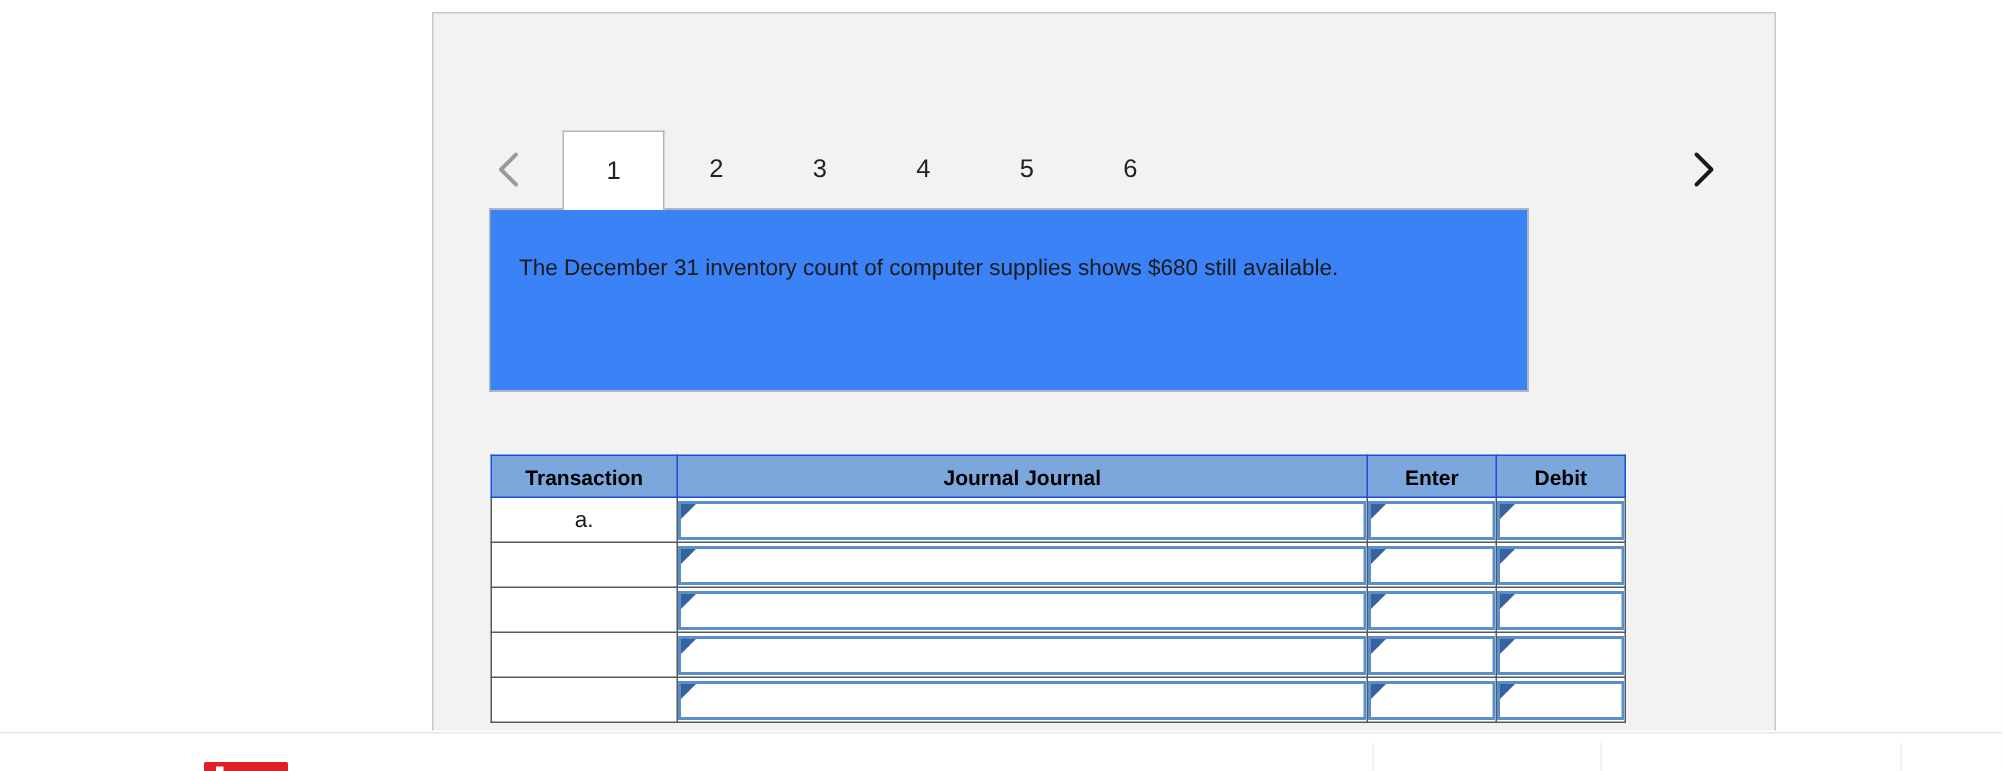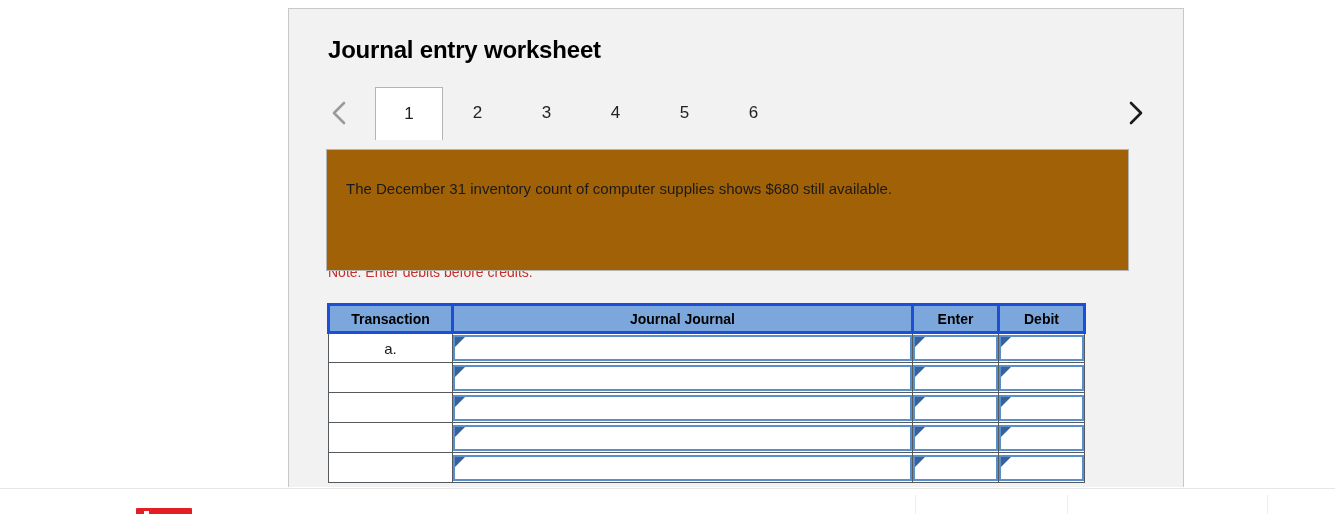--- a/index.html
+++ b/index.html
@@ -82,24 +82,24 @@
     border: 1px solid #b4b4b4;
     border-bottom: none;
     height: 53px;
     z-index: 3;
   }
 
   
   #scenario-box {
     position: absolute;
     left: 37px;
-    top: 140px;
-    width: 803px;
+    top: 130px;
+    width: 693px;
     height: 122px;
-    background: #a16207;
+    background: #3b82f6;
     border: 1px solid #b4b4b4;
     z-index: 2;
   }
   #scenario-text {
     position: absolute;
     left: 19px;
     top: 27px;
     width: 700px;
     font-size: 15px;
     line-height: 24px;
@@ -120,21 +120,21 @@
   #journal-table {
     position: absolute;
     left: 38px;
     top: 294px;
     width: 756px;
     border-collapse: collapse;
     table-layout: fixed;
   }
   #journal-table th {
     background: #7ba7dc;
-    border: 3px solid #1d4ed8;
+    border: 1px solid #1d4ed8;
     color: #000000;
     font-size: 14px;
     font-weight: bold;
     height: 28px;
     padding: 1px 4px;
     text-align: center;
   }
   #journal-table td {
     border: 1px solid #555a5f;
     height: 30px;
@@ -216,21 +216,20 @@
     background: #ffffff;
   }
 </style>
 </head>
 <body>
 
 <div id="page">
 
   <div id="worksheet-panel">
 
-    <div id="page-title">Journal entry worksheet</div>
 
     <div id="tab-strip">
 
       <div id="nav-prev" class="nav-chevron">
         <svg width="20" height="28" viewBox="0 0 20 28" aria-hidden="true">
           <polyline points="15,4 5,14 15,24" fill="none" stroke="#9a9a9a" stroke-width="2.6" stroke-linecap="round" stroke-linejoin="round"></polyline>
         </svg>
       </div>
 
       <div id="nav-next" class="nav-chevron">
@@ -244,21 +243,20 @@
       <div class="tab-item" style="left:223px; width:69px;">3</div>
       <div class="tab-item" style="left:292px; width:69px;">4</div>
       <div class="tab-item" style="left:361px; width:69px;">5</div>
       <div class="tab-item" style="left:430px; width:69px;">6</div>
     </div>
 
     <div id="scenario-box">
       <div id="scenario-text">The December 31 inventory count of computer supplies shows $680 still available.</div>
     </div>
 
-    <div id="note-text">Note: Enter debits before credits.</div>
 
     <table id="journal-table">
       <colgroup>
         <col class="col-transaction">
         <col class="col-general">
         <col class="col-debit">
         <col class="col-credit">
       </colgroup>
       <thead>
         <tr>

